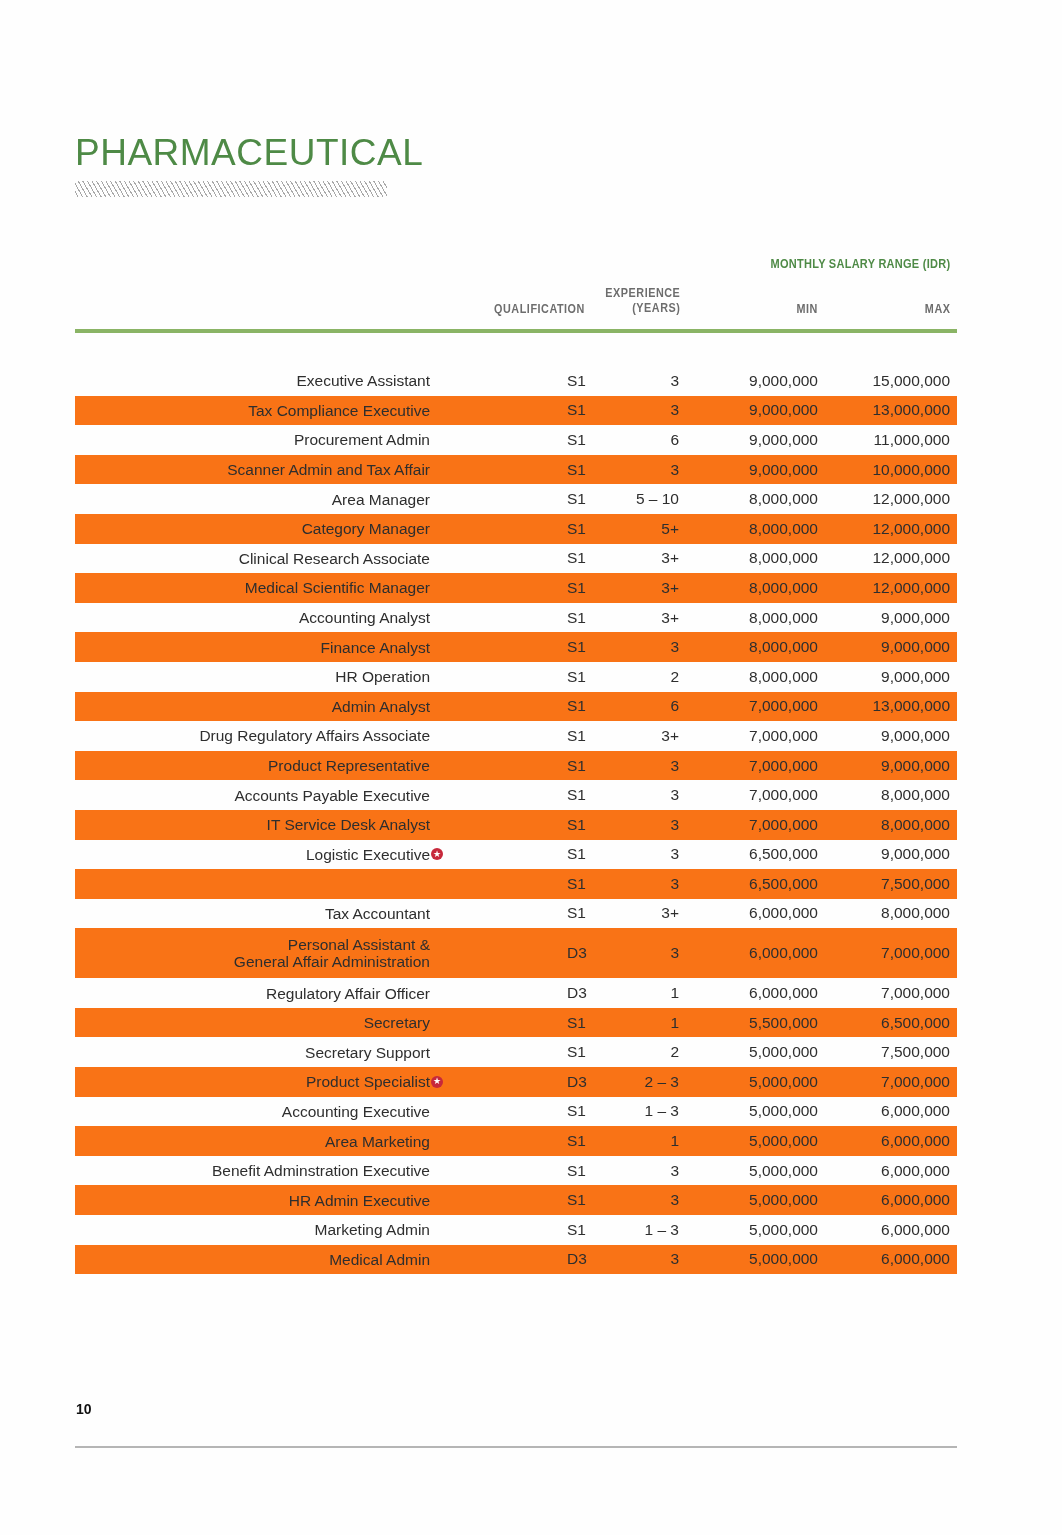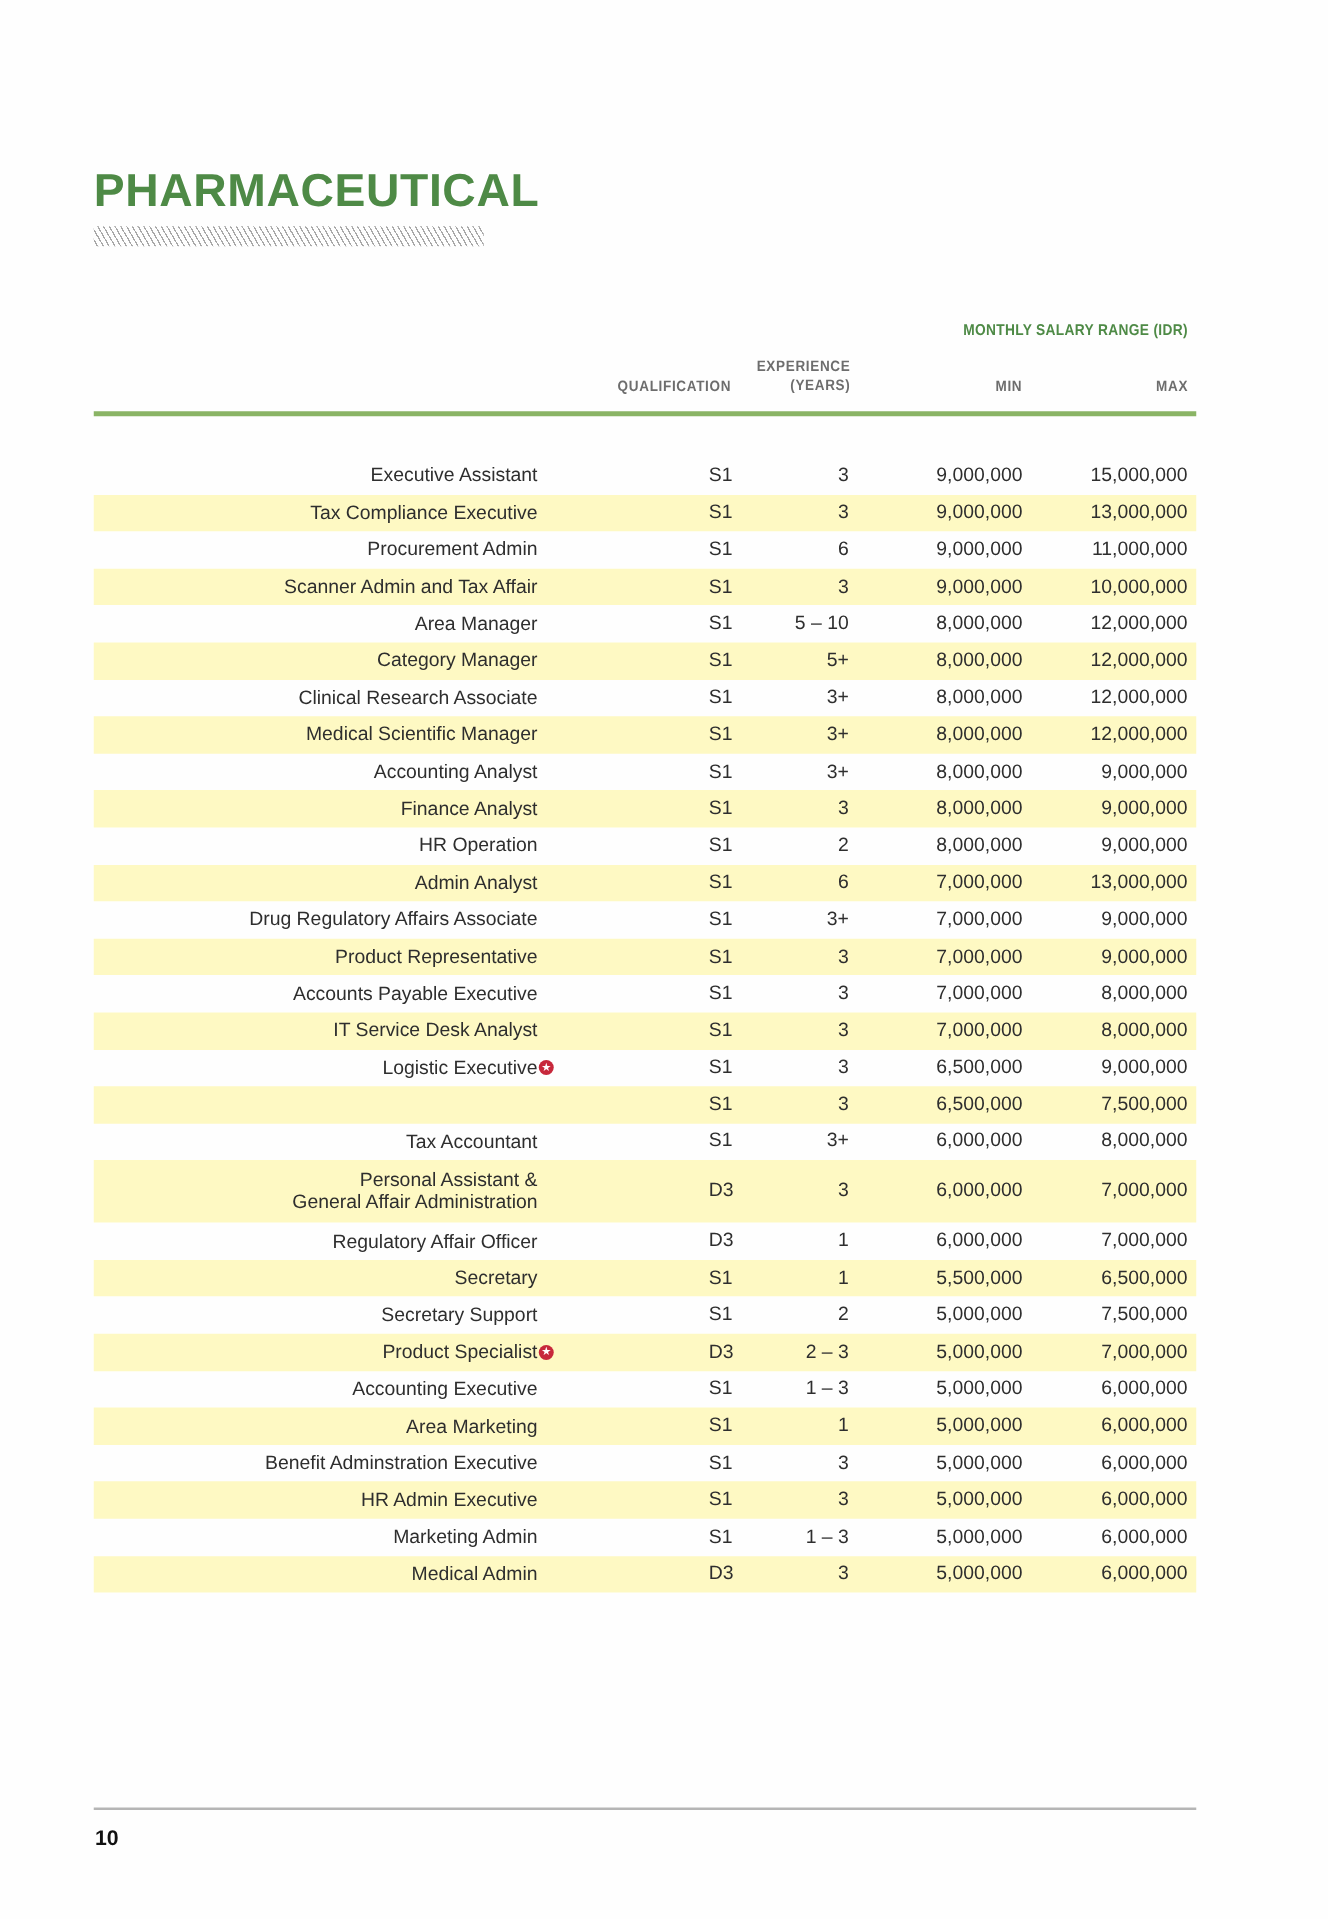--- a/index.html
+++ b/index.html
@@ -1,21 +1,21 @@
 <!DOCTYPE html>
 <html><head>
 <meta charset="utf-8">
 <style>
   * { box-sizing: border-box; margin: 0; padding: 0; }
   html, body { width: 1062px; height: 1535px; background: #fefefe; }
   body { position: relative; font-family: "Liberation Sans", sans-serif; color: #2b2b2b; }
 
   .title {
     position: absolute; left: 75px; top: 132px;
-    font-size: 37px; font-weight: 700; color: #4e8a46; letter-spacing: 0.5px;
+    font-size: 37px; font-weight: 400; color: #4e8a46; letter-spacing: 0.5px;
   }
   .hatch {
     position: absolute; left: 75px; top: 181px; width: 312px; height: 16px;
     background: repeating-linear-gradient(60deg, transparent 0 2.2px, #a8a8a8 2.2px 3.2px, transparent 3.2px 4px);
   }
 
   .table-wrap { position: absolute; left: 75px; top: 250px; width: 882px; }
   .hdr-group {
     position: absolute; right: 7px; top: 7px;
     font-size: 12.5px; font-weight: 700; color: #4e8a46; letter-spacing: 0.3px;
@@ -27,38 +27,38 @@
     transform: scaleX(0.9); transform-origin: right center;
   }
   .hdr.qual { right: 372px; top: 52px; }
   .hdr.exp  { right: 277px; top: 36px; }
   .hdr.min  { right: 139px; top: 52px; }
   .hdr.max  { right: 7px; top: 52px; }
   .green-rule { position: absolute; left: 0; top: 79px; width: 882px; height: 4px; background: #8ab465; }
 
   .rows { position: absolute; left: 0; top: 116px; width: 882px; }
   .row { position: relative; width: 882px; height: 29.6px; font-size: 15.5px; color: #2e2e2e; }
-  .row.alt { background: #fef9c3; }
+  .row.alt { background: #f97316; }
   .row.tall { height: 50px; }
   .cell { position: absolute; top: 0; height: 100%; display: flex; align-items: center; white-space: nowrap; }
   .cell.title-c { right: 527px; justify-content: flex-end; text-align: right; line-height: 17px; }
   .cell.title-c.multi { white-space: normal; }
   .cell.qual { left: 492px; }
   .cell.exp  { right: 278px; justify-content: flex-end; }
   .cell.min  { right: 139px; justify-content: flex-end; }
   .cell.max  { right: 7px; justify-content: flex-end; }
   .cell.star { left: 356px; }
   .star-icon {
     width: 12px; height: 12px; border-radius: 50%; background: #c7283b;
     display: flex; align-items: center; justify-content: center;
     color: #fff; font-size: 9px; line-height: 1;
   }
 
   .footer-rule { position: absolute; left: 75px; top: 1446px; width: 882px; height: 2px; background: #b5b5b5; }
-  .page-num { position: absolute; left: 76px; top: 1461px; font-size: 17px; font-weight: 700; color: #111; }
+  .page-num { position: absolute; left: 76px; top: 1401px; font-size: 14px; font-weight: 700; color: #111; }
 </style>
 </head>
 <body>
 
 <div class="title">PHARMACEUTICAL</div>
 <div class="hatch"></div>
 
 <div class="table-wrap">
   <div class="hdr-group">MONTHLY SALARY RANGE (IDR)</div>
   <div class="hdr qual">QUALIFICATION</div>

